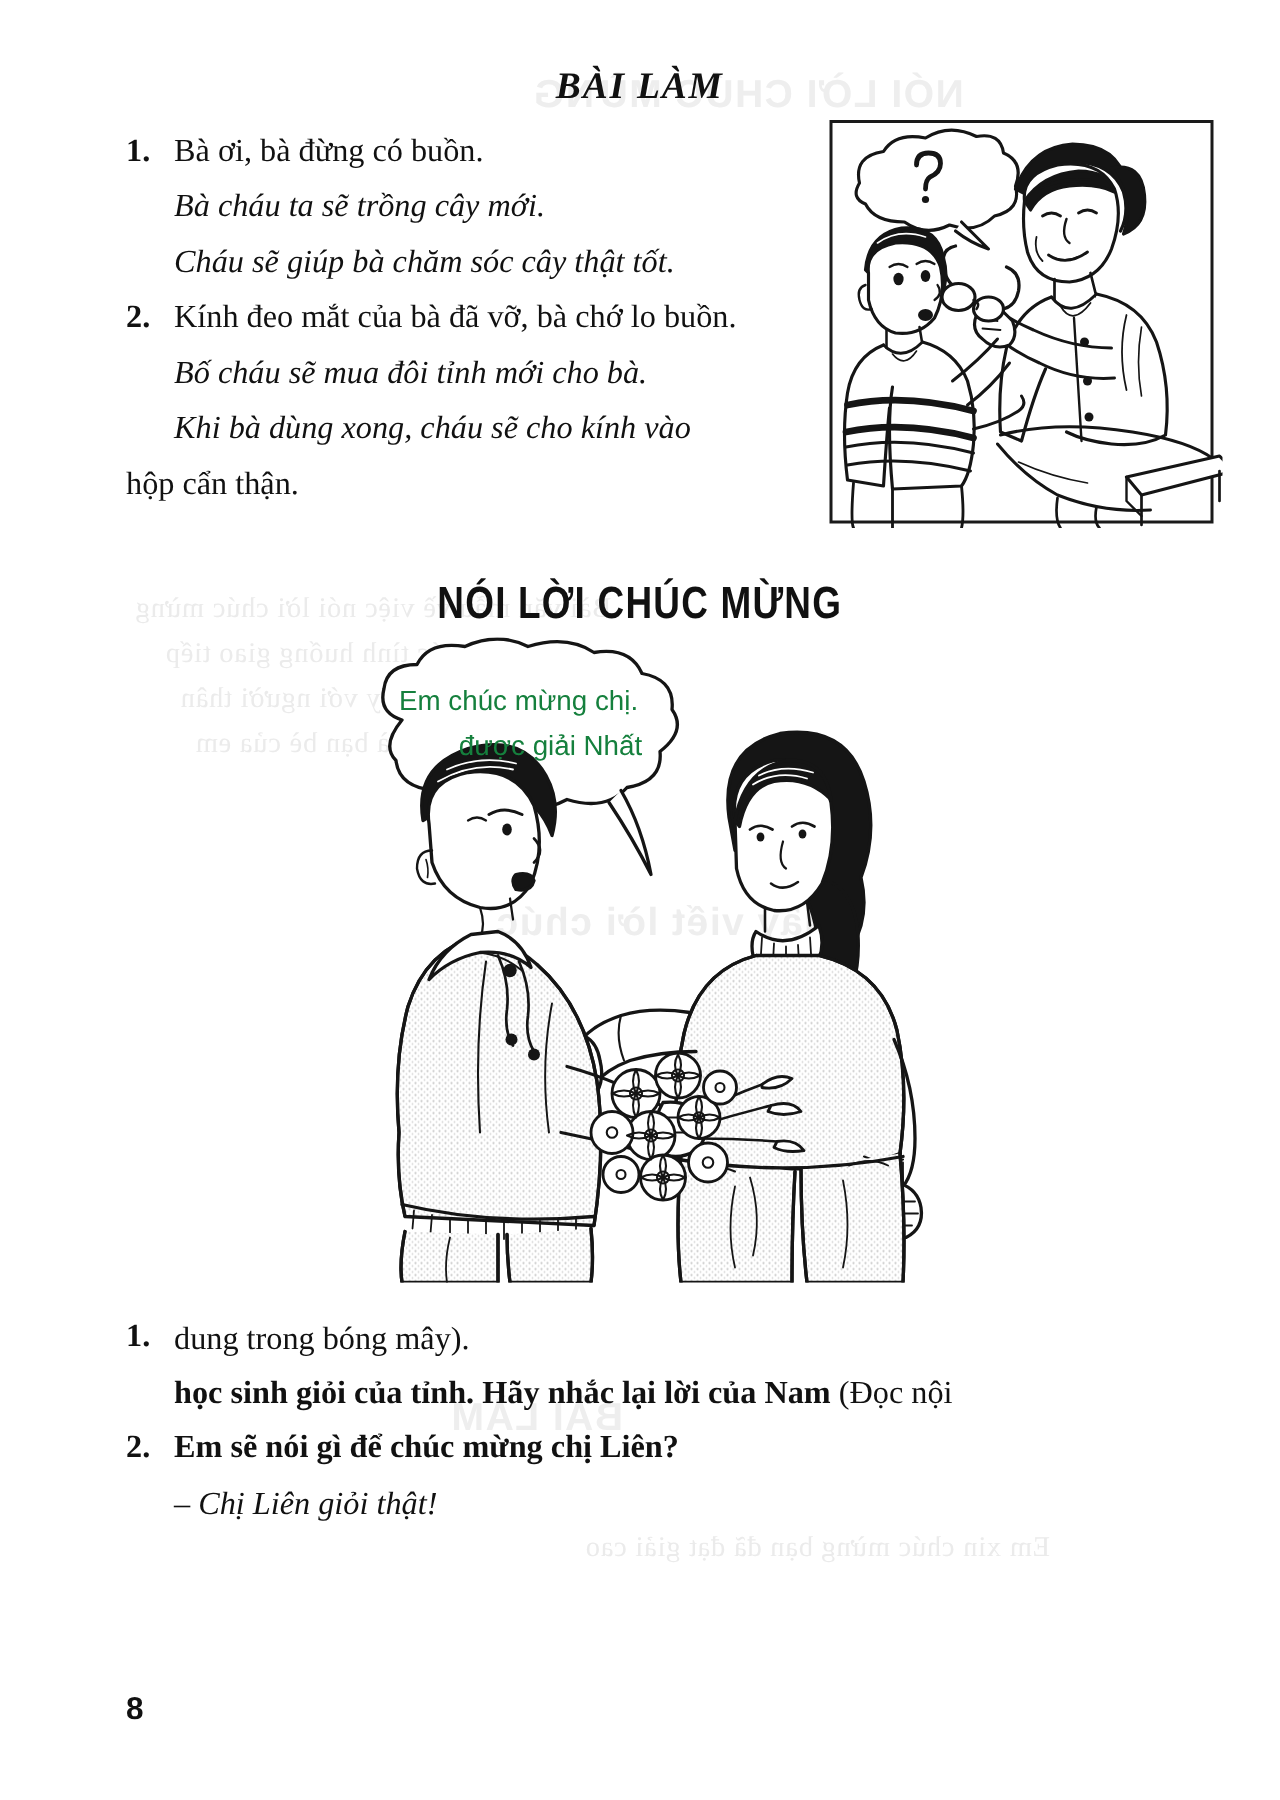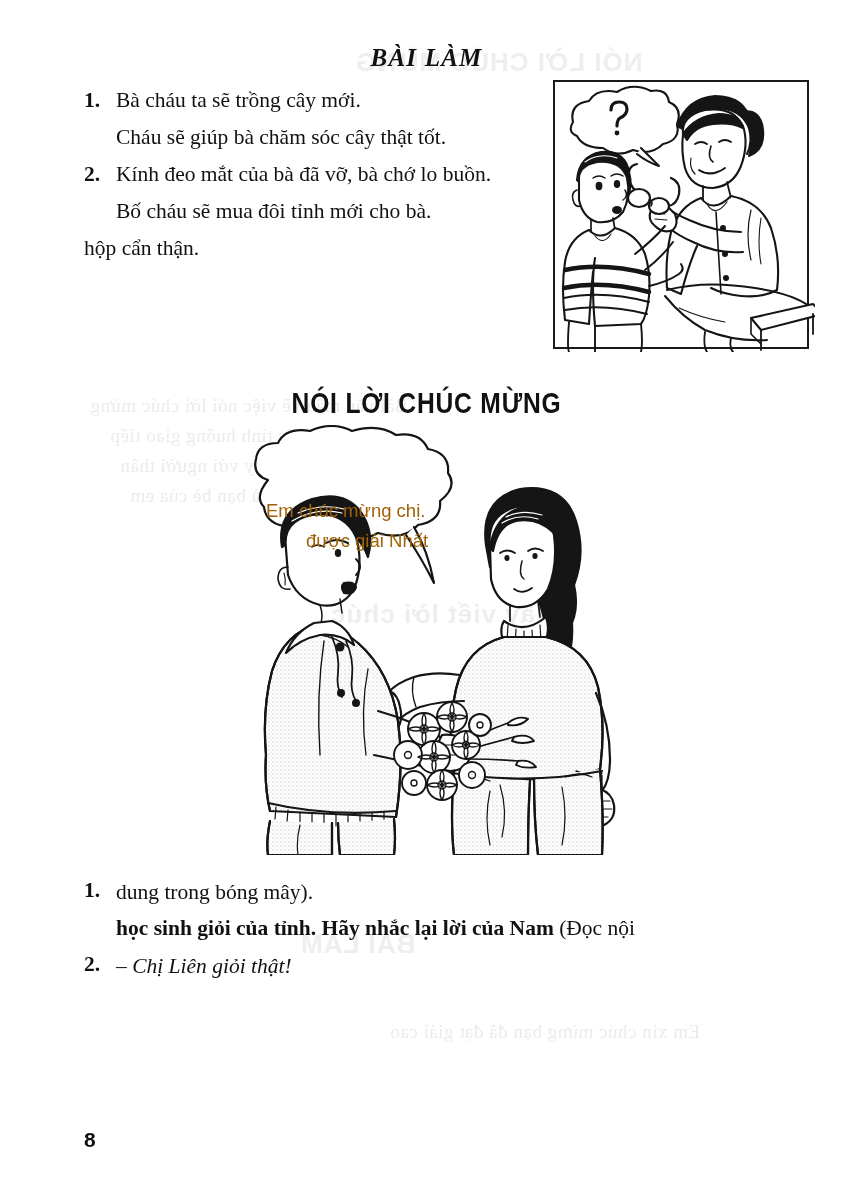--- a/index.html
+++ b/index.html
@@ -62,21 +62,21 @@
     width: 450px;
     font-size: 21.5px;
     line-height: 37px;
   }
   .num-line { position: relative; padding-left: 32px; }
   .num-line .num {
     position: absolute;
     left: 0;
     font-weight: bold;
   }
-  .ind-line { padding-left: 32px; }
+  .ind-line { padding-left: 32px; font-style: italic; }
   .flush-line { padding-left: 0; }
 
   
   .illus-box {
     position: absolute;
     left: 553px;
     top: 80px;
     width: 252px;
     height: 265px;
     border: 2px solid #1a1a1a;
@@ -108,23 +108,22 @@
   }
   .bubble-text {
     position: absolute;
     left: 262px;
     top: 452px;
     width: 210px;
     text-align: center;
     font-family: "Liberation Sans", "DejaVu Sans", sans-serif;
     font-size: 18.5px;
     line-height: 30px;
-    color: #a16207;
+    color: #15803d;
     z-index: 4;
-    margin-top: 44px;
   }
   .bubble-text .ln1 { text-align: left; padding-left: 4px; }
   .bubble-text .ln2 { text-align: left; padding-left: 2px; }
   .bubble-text .ln3 { text-align: center; }
 
   
   .exercises {
     position: absolute;
     left: 84px;
     top: 872px;
@@ -161,34 +160,38 @@
   <div class="bleed b-title" style="left:330px; top:600px;">Hãy viết lời chúc</div>
   <div class="bleed b-title" style="left:300px; top:930px;">BÀI LÀM</div>
   <div class="bleed" style="left:390px; top:1018px;">Em xin chúc mừng bạn đã đạt giải cao</div>
 
   <div class="bai-lam">BÀI LÀM</div>
 
   <div class="top-text">
 
     <div class="num-line">
       <span class="num">1.</span>
+      <span>Bà ơi, bà đừng có buồn.</span>
     </div>
     <div class="ind-line">
       <span>Bà cháu ta sẽ trồng cây mới.</span>
     </div>
     <div class="ind-line">
       <span>Cháu sẽ giúp bà chăm sóc cây thật tốt.</span>
     </div>
 
     <div class="num-line">
       <span class="num">2.</span>
       <span>Kính đeo mắt của bà đã vỡ, bà chớ lo buồn.</span>
     </div>
     <div class="ind-line">
       <span>Bố cháu sẽ mua đôi tỉnh mới cho bà.</span>
+    </div>
+    <div class="ind-line">
+      <span>Khi bà dùng xong, cháu sẽ cho kính vào</span>
     </div>
     <div class="flush-line">
       <span>hộp cẩn thận.</span>
     </div>
   </div>
 
   <div class="illus-box">
     <svg width="260" height="270" viewBox="0 0 260 270" xmlns="http://www.w3.org/2000/svg">
       <g fill="none" stroke="#151515" stroke-width="2.1" stroke-linecap="round" stroke-linejoin="round">
 
@@ -524,20 +527,21 @@
     </div>
     <div class="ex-para">
       <span>dung trong bóng mây).</span>
     </div>
     <div class="ex-para">
       <span class="ex-bold">học sinh giỏi của tỉnh. Hãy nhắc lại lời của Nam</span><span> (Đọc nội</span>
     </div>
 
     <div class="ex-item">
       <span class="num">2.</span>
+      <span class="ex-bold">Em sẽ nói gì để chúc mừng chị Liên?</span>
     </div>
     <div class="ex-dash">
       <span>– Chị Liên giỏi thật!</span>
     </div>
   </div>
 
   <div class="page-num">8</div>
 
 </div>
 

